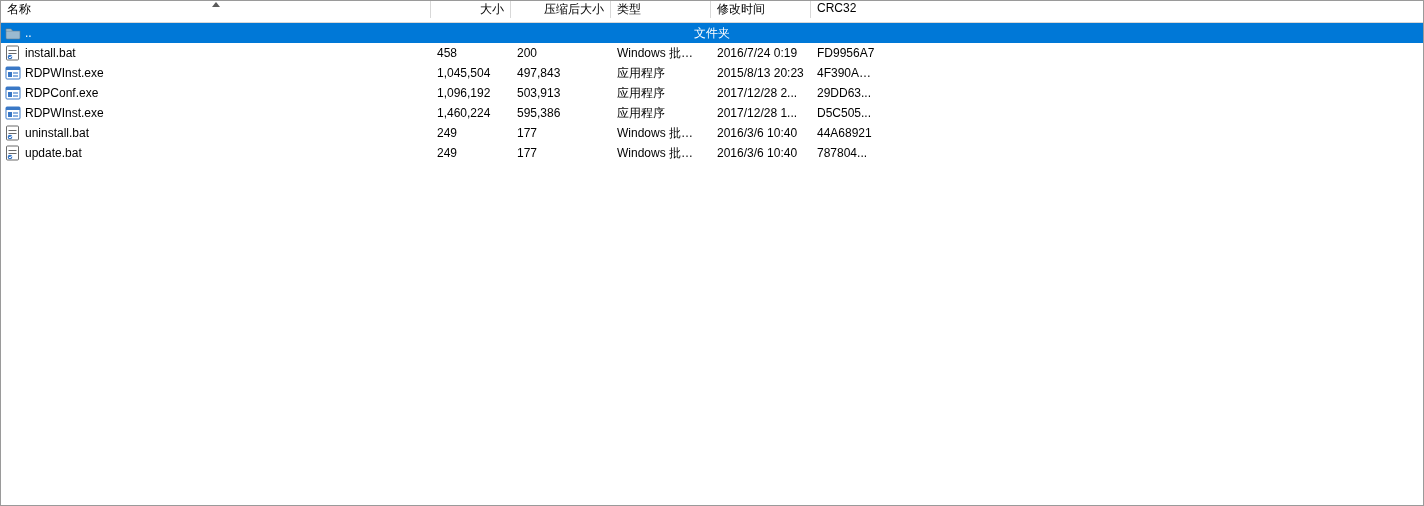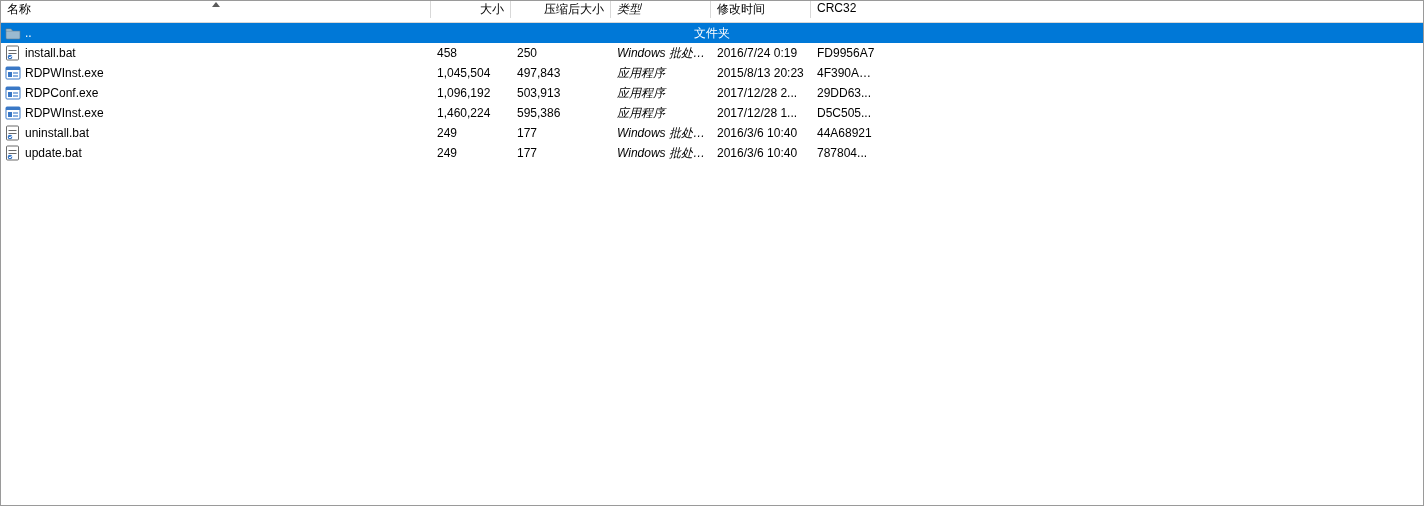--- a/index.html
+++ b/index.html
@@ -43,21 +43,21 @@
     top: 1px;
     margin-left: -4px;
     width: 0; height: 0;
     border-left: 4px solid transparent;
     border-right: 4px solid transparent;
     border-bottom: 5px solid #5b5b5b;
   }
   .col-name  { width: 430px; }
   .col-size  { width: 80px;  }
   .col-comp  { width: 100px; }
-  .col-type  { width: 100px; font-style: italic; }
+  .col-type  { width: 100px; }
   .col-date  { width: 100px; }
   .col-crc   { width: 70px;  border-right: none; }
 
   .body { position: relative; }
   .row {
     display: flex;
     align-items: center;
     height: 20px;
     white-space: nowrap;
   }
@@ -134,21 +134,21 @@
     <rect x="1.5" y="1" width="12" height="14" rx="1" fill="#ffffff" stroke="#6a6a6a" stroke-width="1"></rect>
     <rect x="3.5" y="5" width="8" height="1" fill="#6a6a6a"></rect>
     <rect x="3.5" y="8" width="8" height="1" fill="#6a6a6a"></rect>
     <circle cx="5" cy="12" r="2.3" fill="#3a78c6"></circle>
     <path d="M4 12 l1 1 l1.6 -2" fill="none" stroke="#fff" stroke-width="1"></path>
   </svg>
 </span>
             <span>install.bat</span>
           </div>
           <div class="cell right col-size">458</div>
-          <div class="cell right col-comp">250</div>
+          <div class="cell right col-comp">200</div>
           <div class="cell col-type">Windows 批处理...</div>
           <div class="cell col-date">2016/7/24 0:19</div>
           <div class="cell col-crc">FD9956A7</div>
         </div>
         <div class="row">
           <div class="cell namecell col-name">
             <span class="icon">
   <svg width="16" height="16" viewBox="0 0 16 16">
     <rect x="1" y="2" width="14" height="12" rx="1" fill="#ffffff" stroke="#3a78c6" stroke-width="1"></rect>
     <rect x="1" y="2" width="14" height="3" fill="#3a78c6"></rect>

